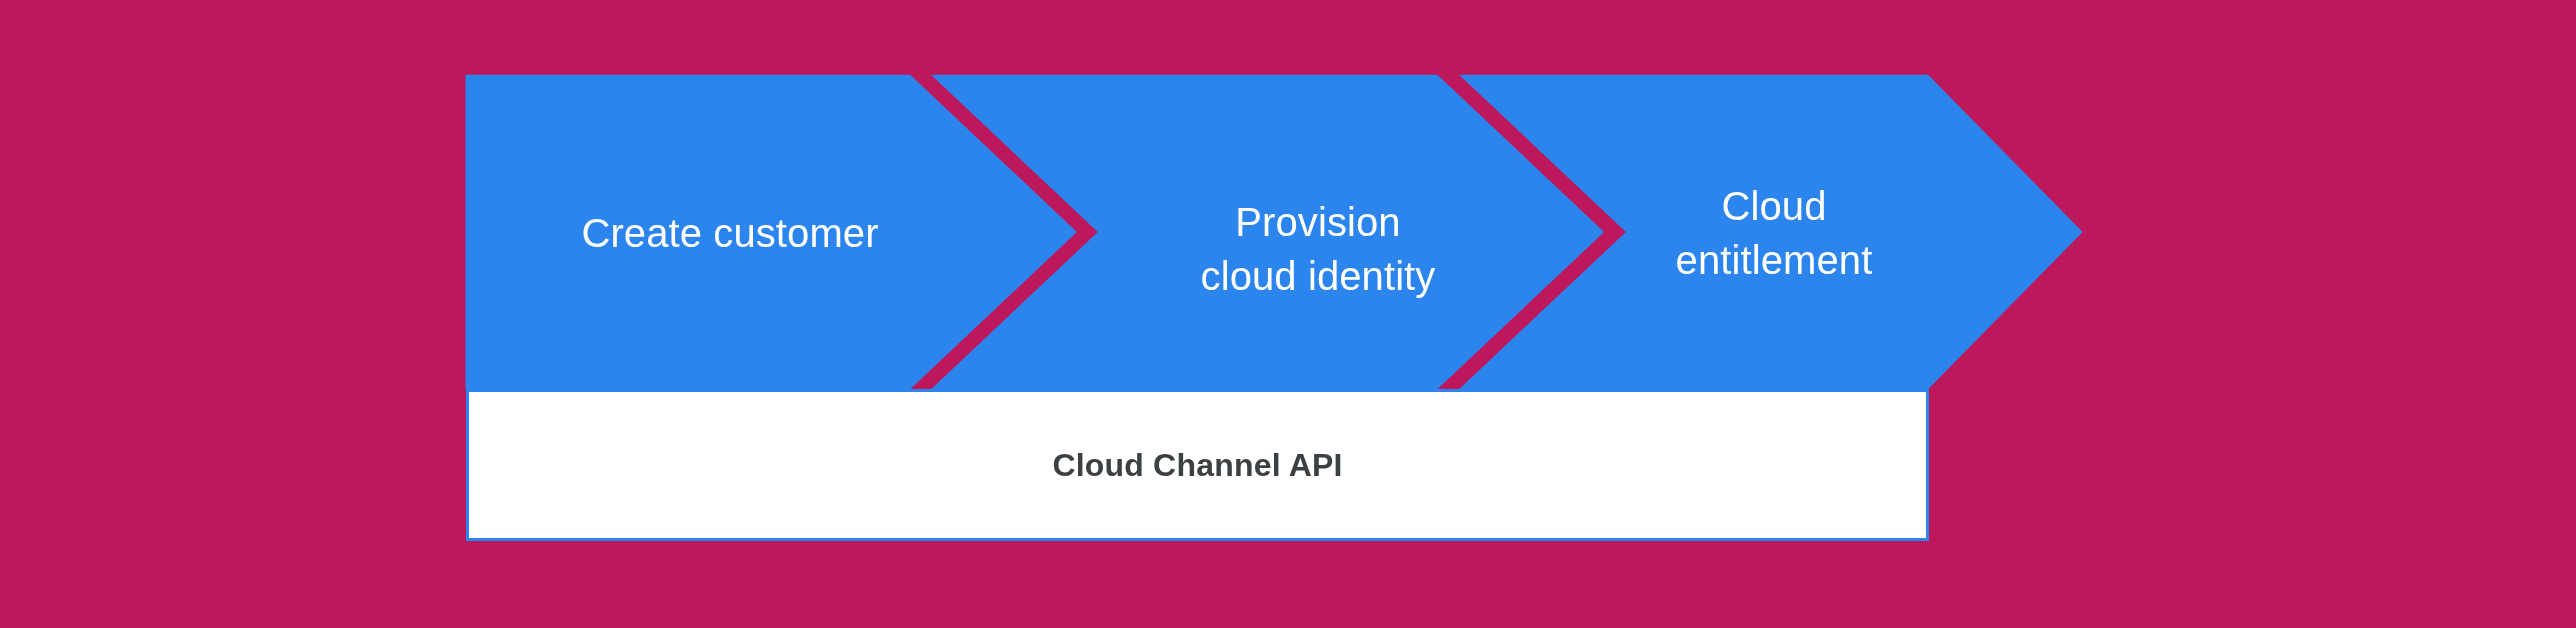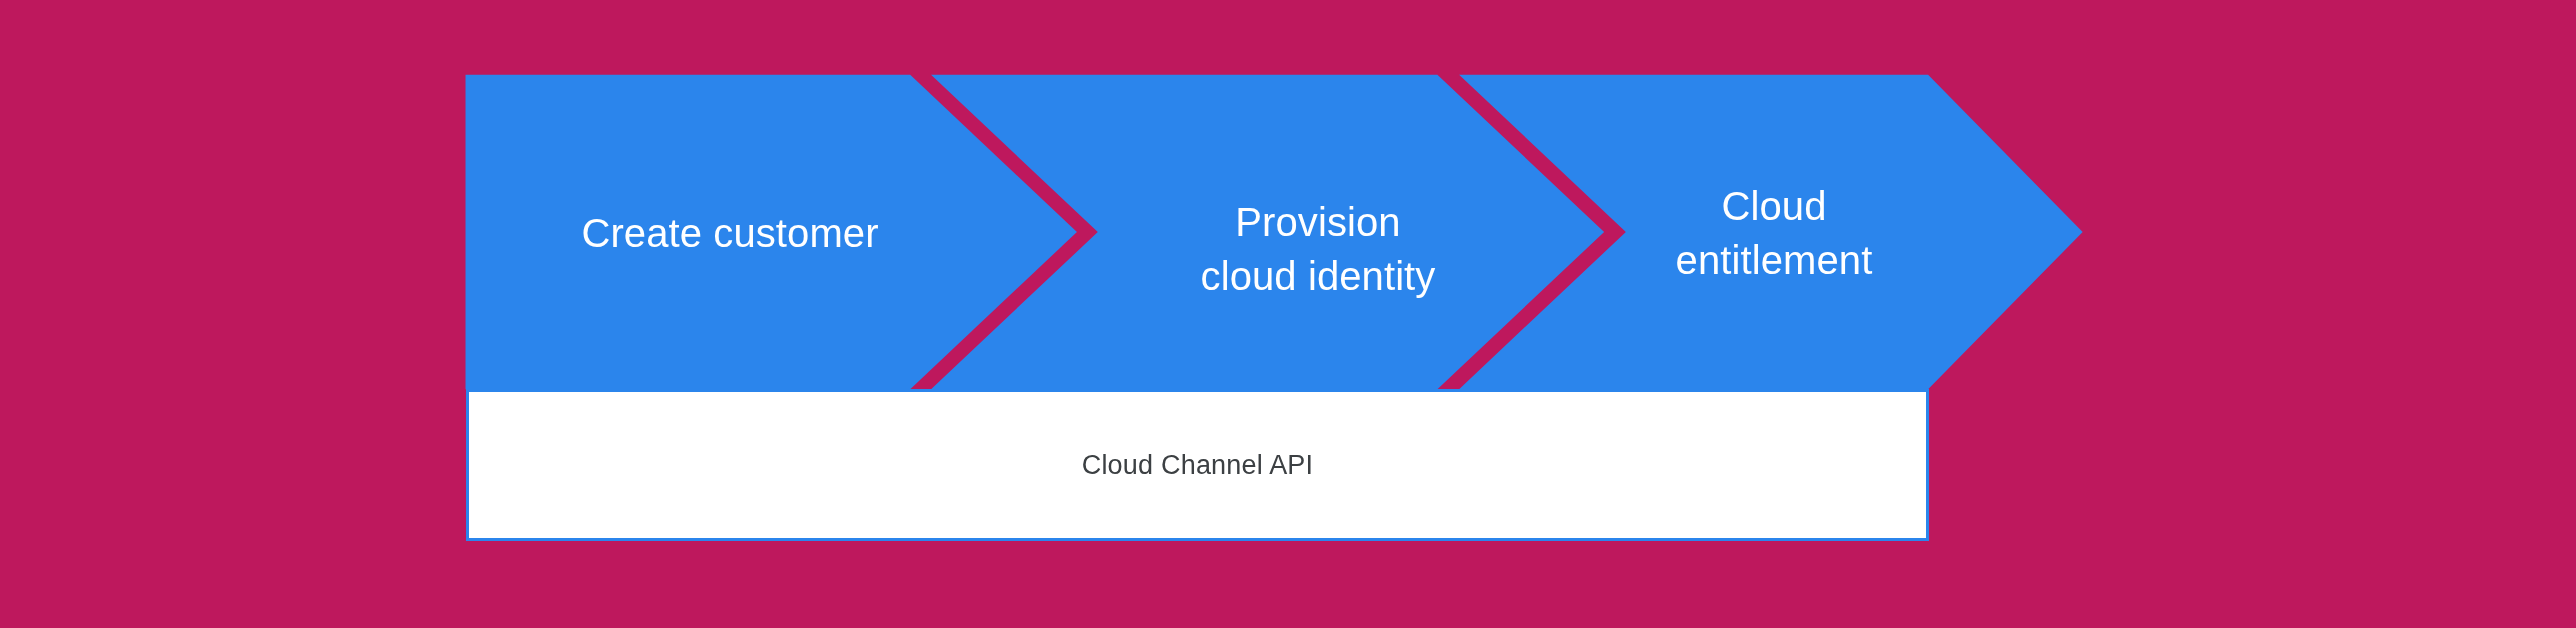--- a/index.html
+++ b/index.html
@@ -58,22 +58,22 @@
     box-sizing: border-box;
     background: #ffffff;
     border: 3.5px solid #2b85ec;
     display: flex;
     align-items: center;
     justify-content: center;
   }
   #api-band-label {
     color: #3c4043;
     font-family: "Liberation Sans", sans-serif;
-    font-size: 27px;
-    font-weight: 400;
+    font-size: 32px;
+    font-weight: 700;
     letter-spacing: 0.2px;
     text-align: right;
   }
 </style>
 </head>
 <body>
 
 <div id="canvas">
 
   <svg id="ribbon-svg" viewBox="0 0 2966 724" xmlns="http://www.w3.org/2000/svg">

